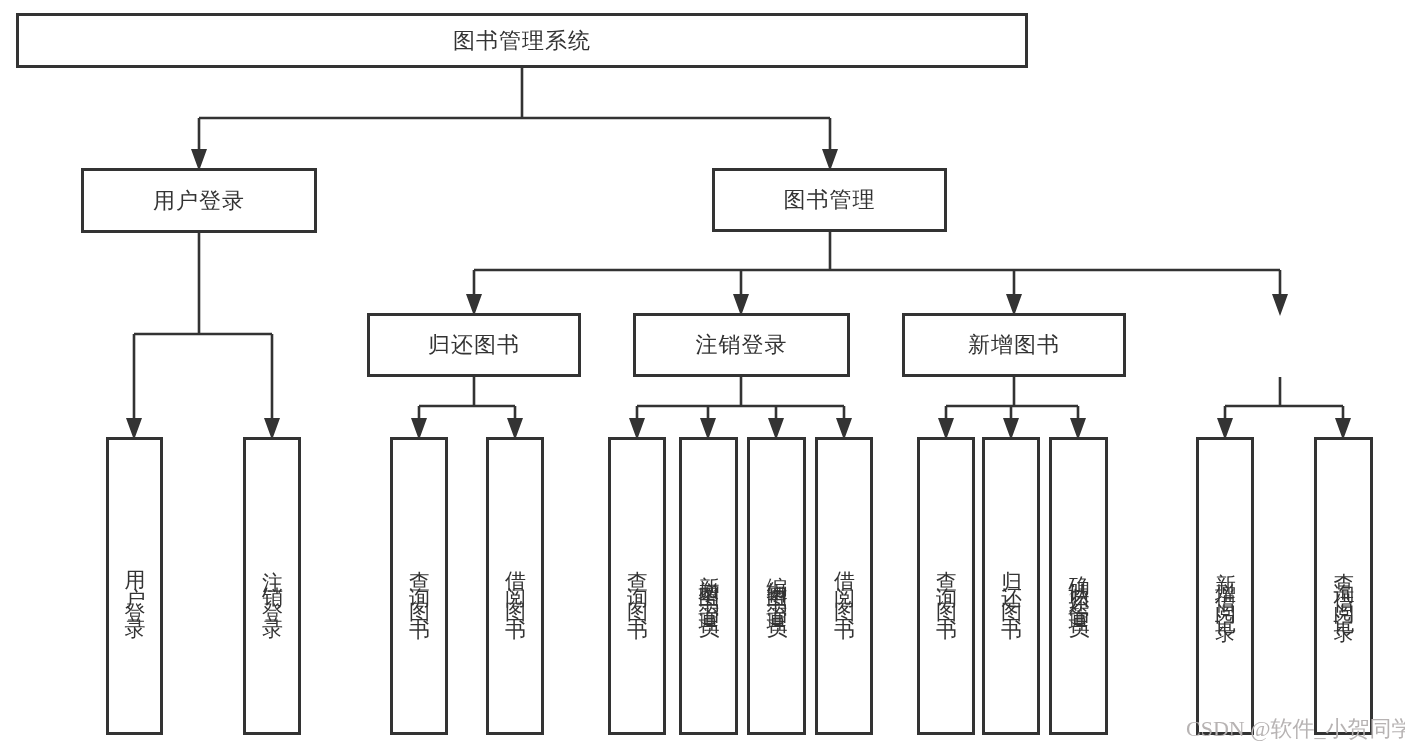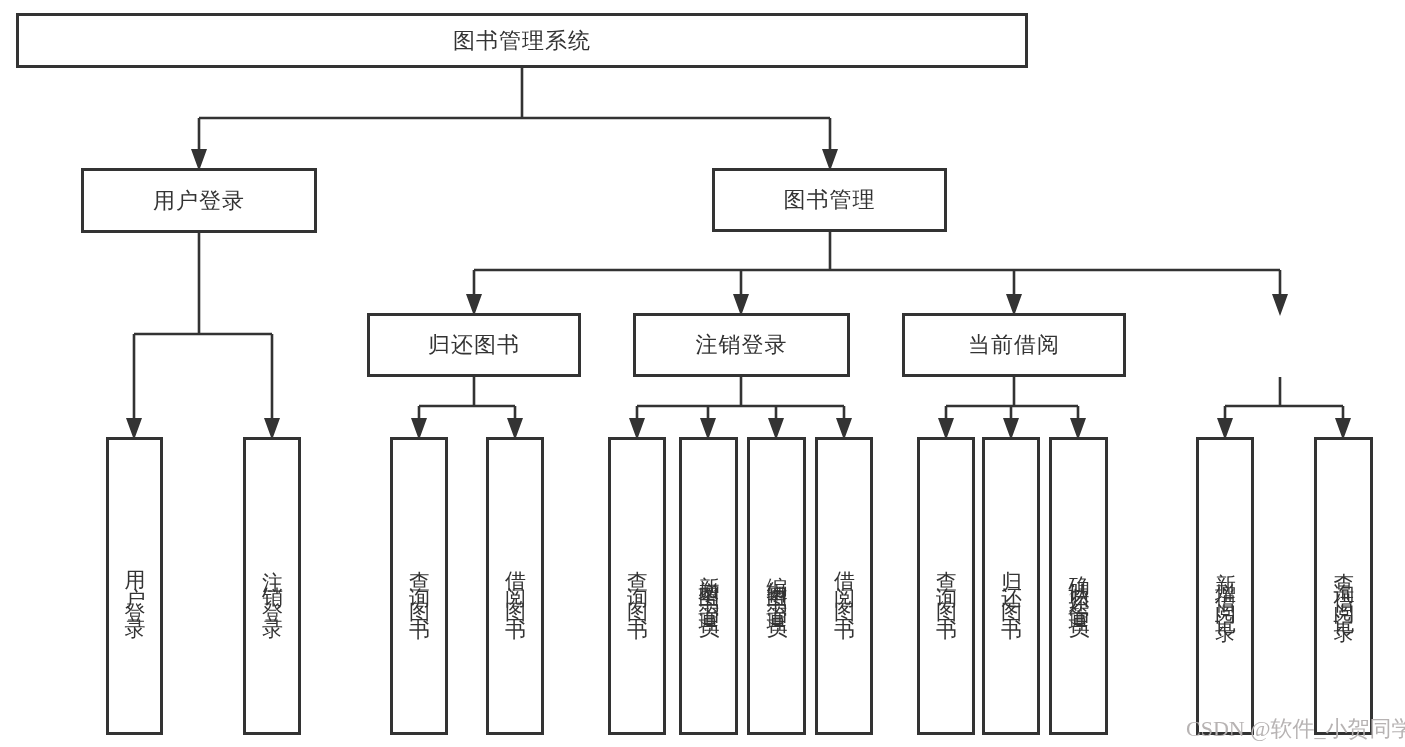--- a/index.html
+++ b/index.html
@@ -67,21 +67,21 @@
     <span>图书管理</span>
   </div>
 
   <div class="box h" style="left:367px;top:313px;width:214px;height:64px">
     <span>归还图书</span>
   </div>
   <div class="box h" style="left:633px;top:313px;width:217px;height:64px">
     <span>注销登录</span>
   </div>
   <div class="box h" style="left:902px;top:313px;width:224px;height:64px">
-    <span>当前借阅</span>
+    <span>新增图书</span>
   </div>
 
   <div class="box v ls4" style="left:106px;top:437px;width:57px;height:298px">
     <span>用户登录</span>
   </div>
   <div class="box v ls4" style="left:243px;top:437px;width:58px;height:298px">
     <span>注销登录</span>
   </div>
 
   <div class="box v ls4" style="left:390px;top:437px;width:58px;height:298px">

